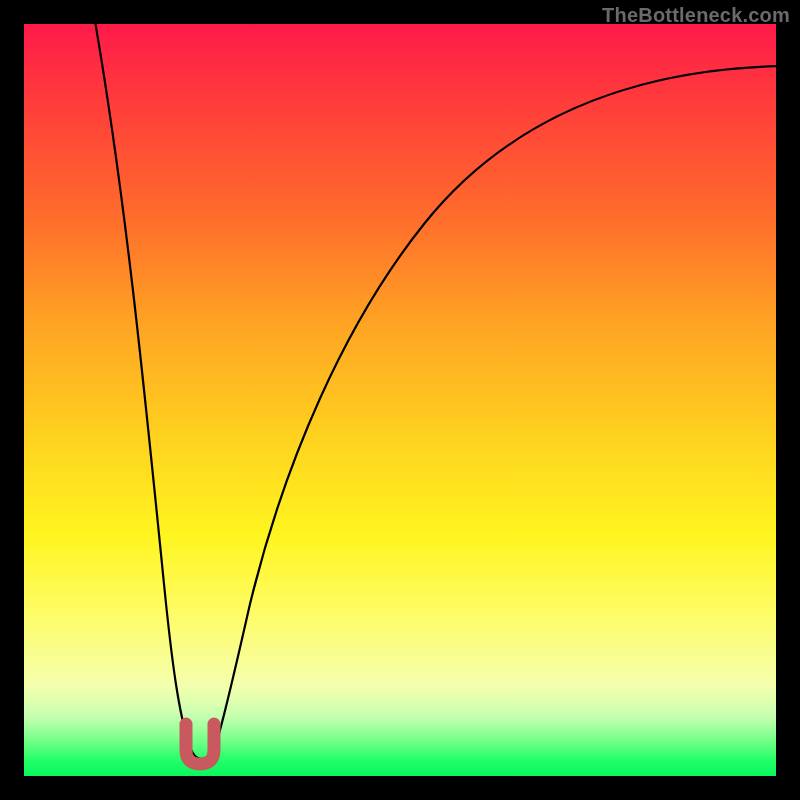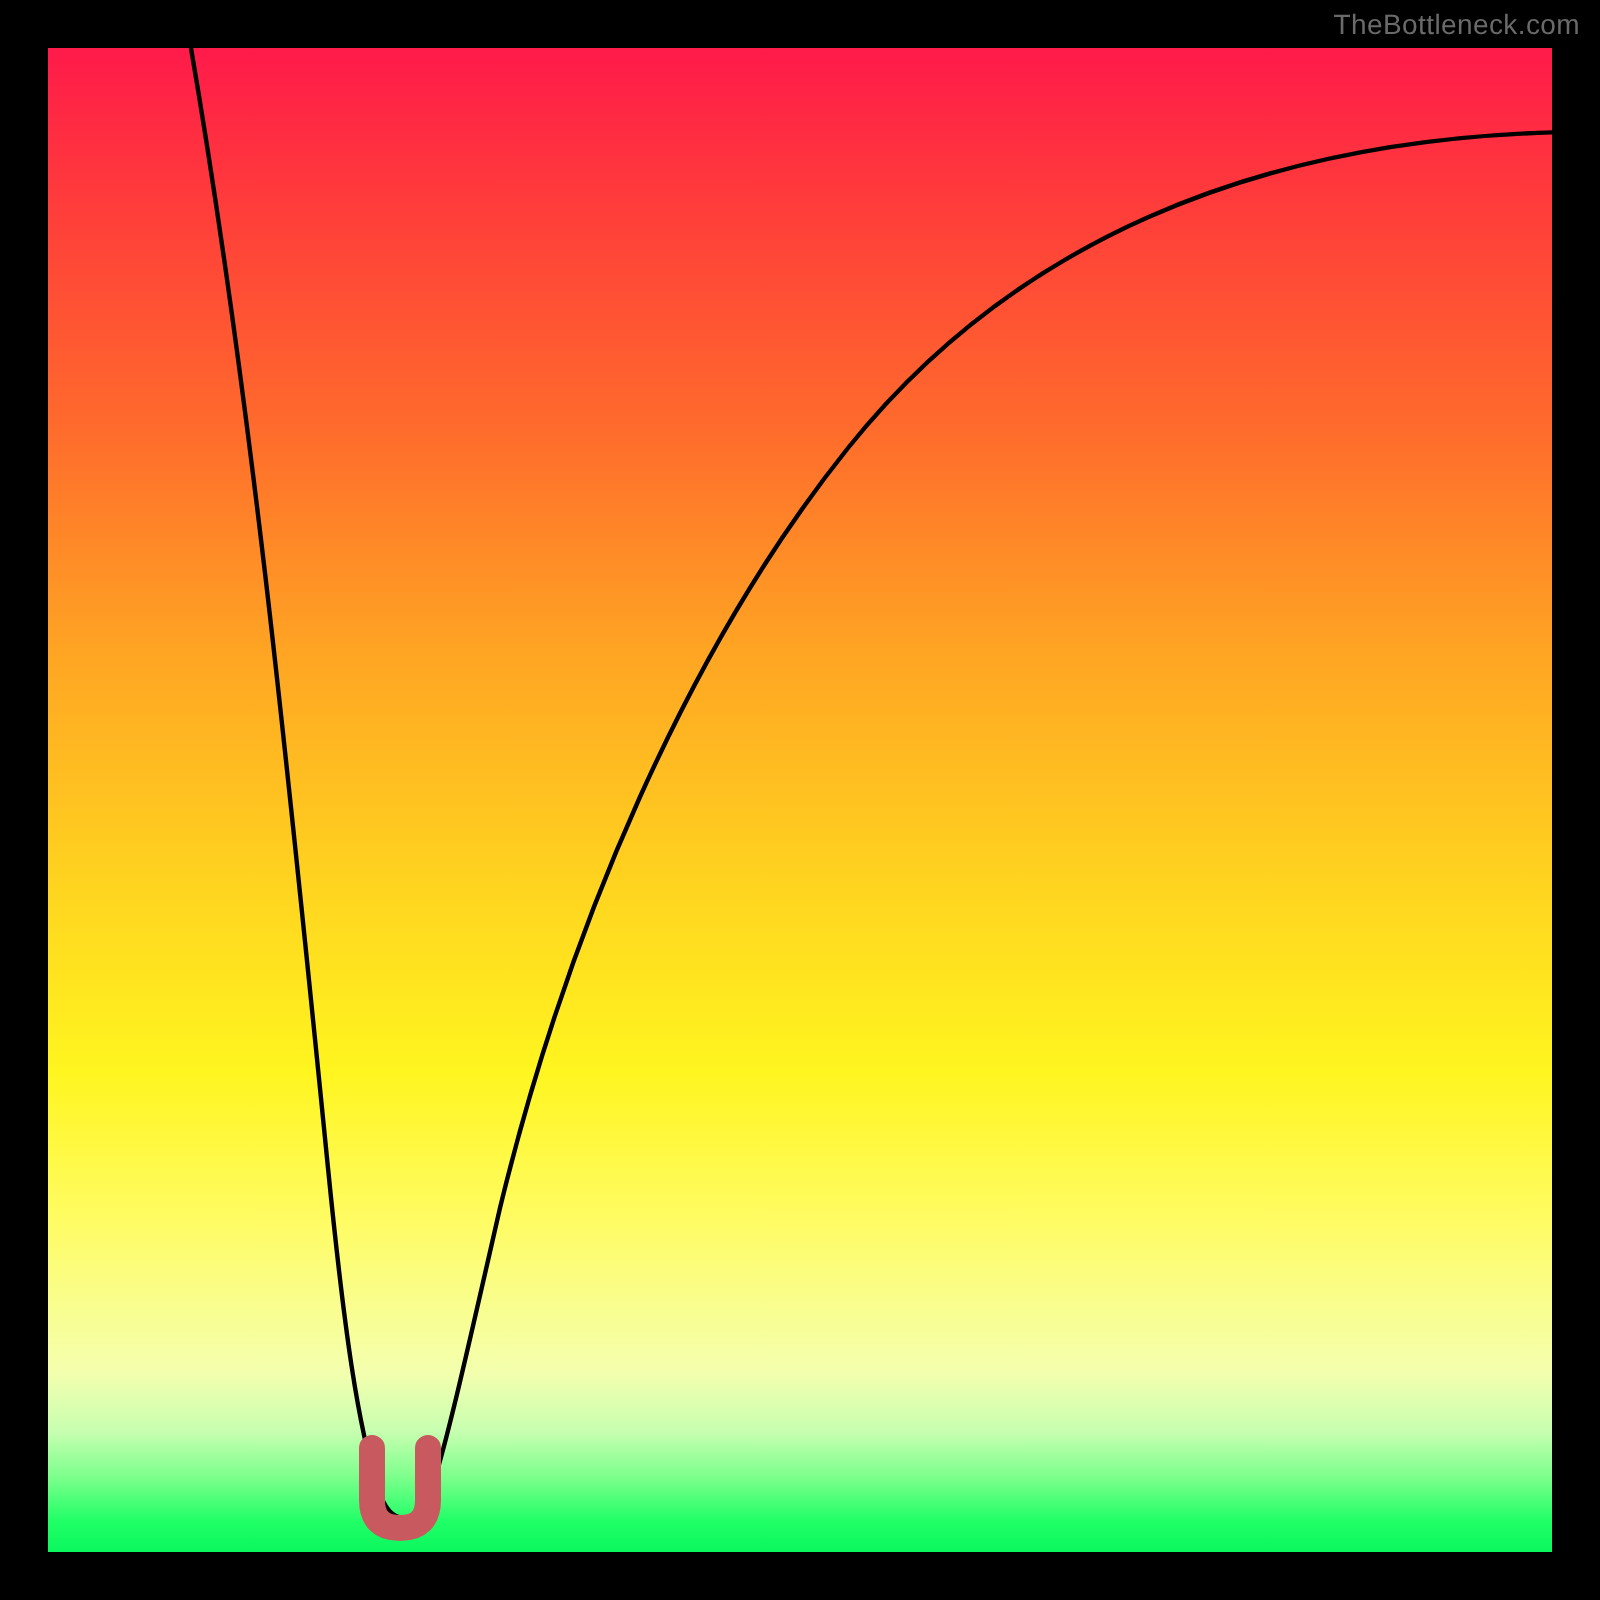--- a/index.html
+++ b/index.html
@@ -30,23 +30,23 @@
       #7dff8c 95%,
       #1fff66 98%,
       #0bf75e 100%
     );
   }
   .watermark {
     position: absolute;
     top: 4px;
     right: 10px;
     color: #6a6a6a;
-    font-size: 14px;
+    font-size: 20px;
     letter-spacing: 0.2px;
-    font-weight: 400;
+    font-weight: 700;
     user-select: none;
   }
   svg.curve {
     position: absolute;
     left: 0;
     top: 0;
     width: 752px;
     height: 752px;
   }
 </style>

